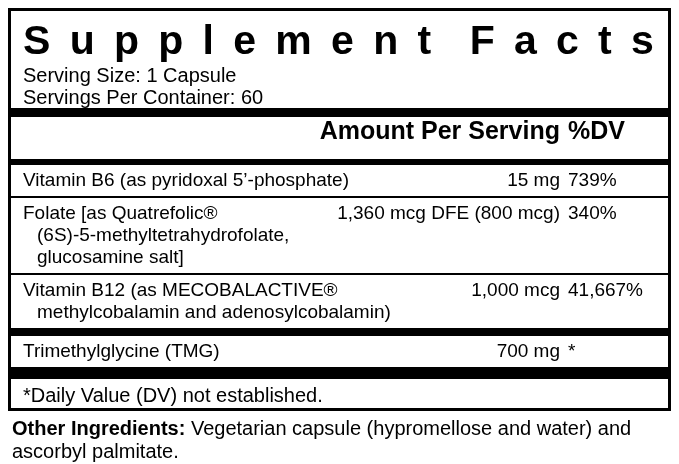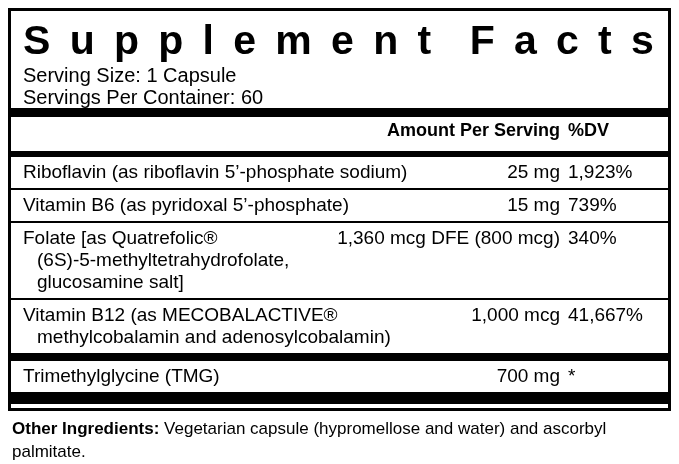--- a/index.html
+++ b/index.html
@@ -43,23 +43,23 @@
   .bar-12 { height: 12px; }
   .trow {
     display: grid;
     grid-template-columns: 1fr 96px;
     padding: 4px 4px 5px 12px;
     font-size: 19px;
     line-height: 22px;
   }
   .trow.sep { border-bottom: 2px solid #000; }
   .header-row {
-    padding: 2px 4px 10px 12px;
+    padding: 2px 4px 18px 12px;
     font-weight: bold;
-    font-size: 18px;
+    font-size: 25px;
     line-height: 22px;
   }
   .cell-main {
     display: flex;
     justify-content: space-between;
     align-items: flex-start;
     padding-right: 8px;
   }
   .cell-main .nm { text-align: left; }
   .nm .n2 { padding-left: 14px; }
@@ -67,21 +67,21 @@
   .amt { white-space: nowrap; text-align: right; }
   .cell-dv { white-space: nowrap; }
   .hdr-amt { text-align: right; width: 100%; }
   .footnote {
     font-size: 20px;
     line-height: 22px;
     padding: 5px 10px 6px 12px;
   }
   .other {
     margin: 6px 14px 0 12px;
-    font-size: 17px;
+    font-size: 20px;
     line-height: 23px;
     width: 645px;
   }
   .other .lbl { font-weight: bold; }
 </style>
 </head>
 <body>
 
 <div class="label-box">
 
@@ -114,30 +114,20 @@
   <div class="trow header-row">
     <div class="cell-main">
       <div class="nm"></div>
       <div class="hdr-amt">Amount Per Serving</div>
     </div>
     <div class="cell-dv">%DV</div>
   </div>
 
   <div class="bar bar-6"></div>
 
-  <div class="trow sep">
-    <div class="cell-main">
-      <div class="nm">
-        <div class="n1">Riboflavin (as riboflavin 5’-phosphate sodium)</div>
-
-      </div>
-      <div class="amt">25 mg</div>
-    </div>
-    <div class="cell-dv">1,923%</div>
-  </div>
 
   <div class="trow sep">
     <div class="cell-main">
       <div class="nm">
         <div class="n1">Vitamin B6 (as pyridoxal 5’-phosphate)</div>
 
       </div>
       <div class="amt">15 mg</div>
     </div>
     <div class="cell-dv">739%</div>

